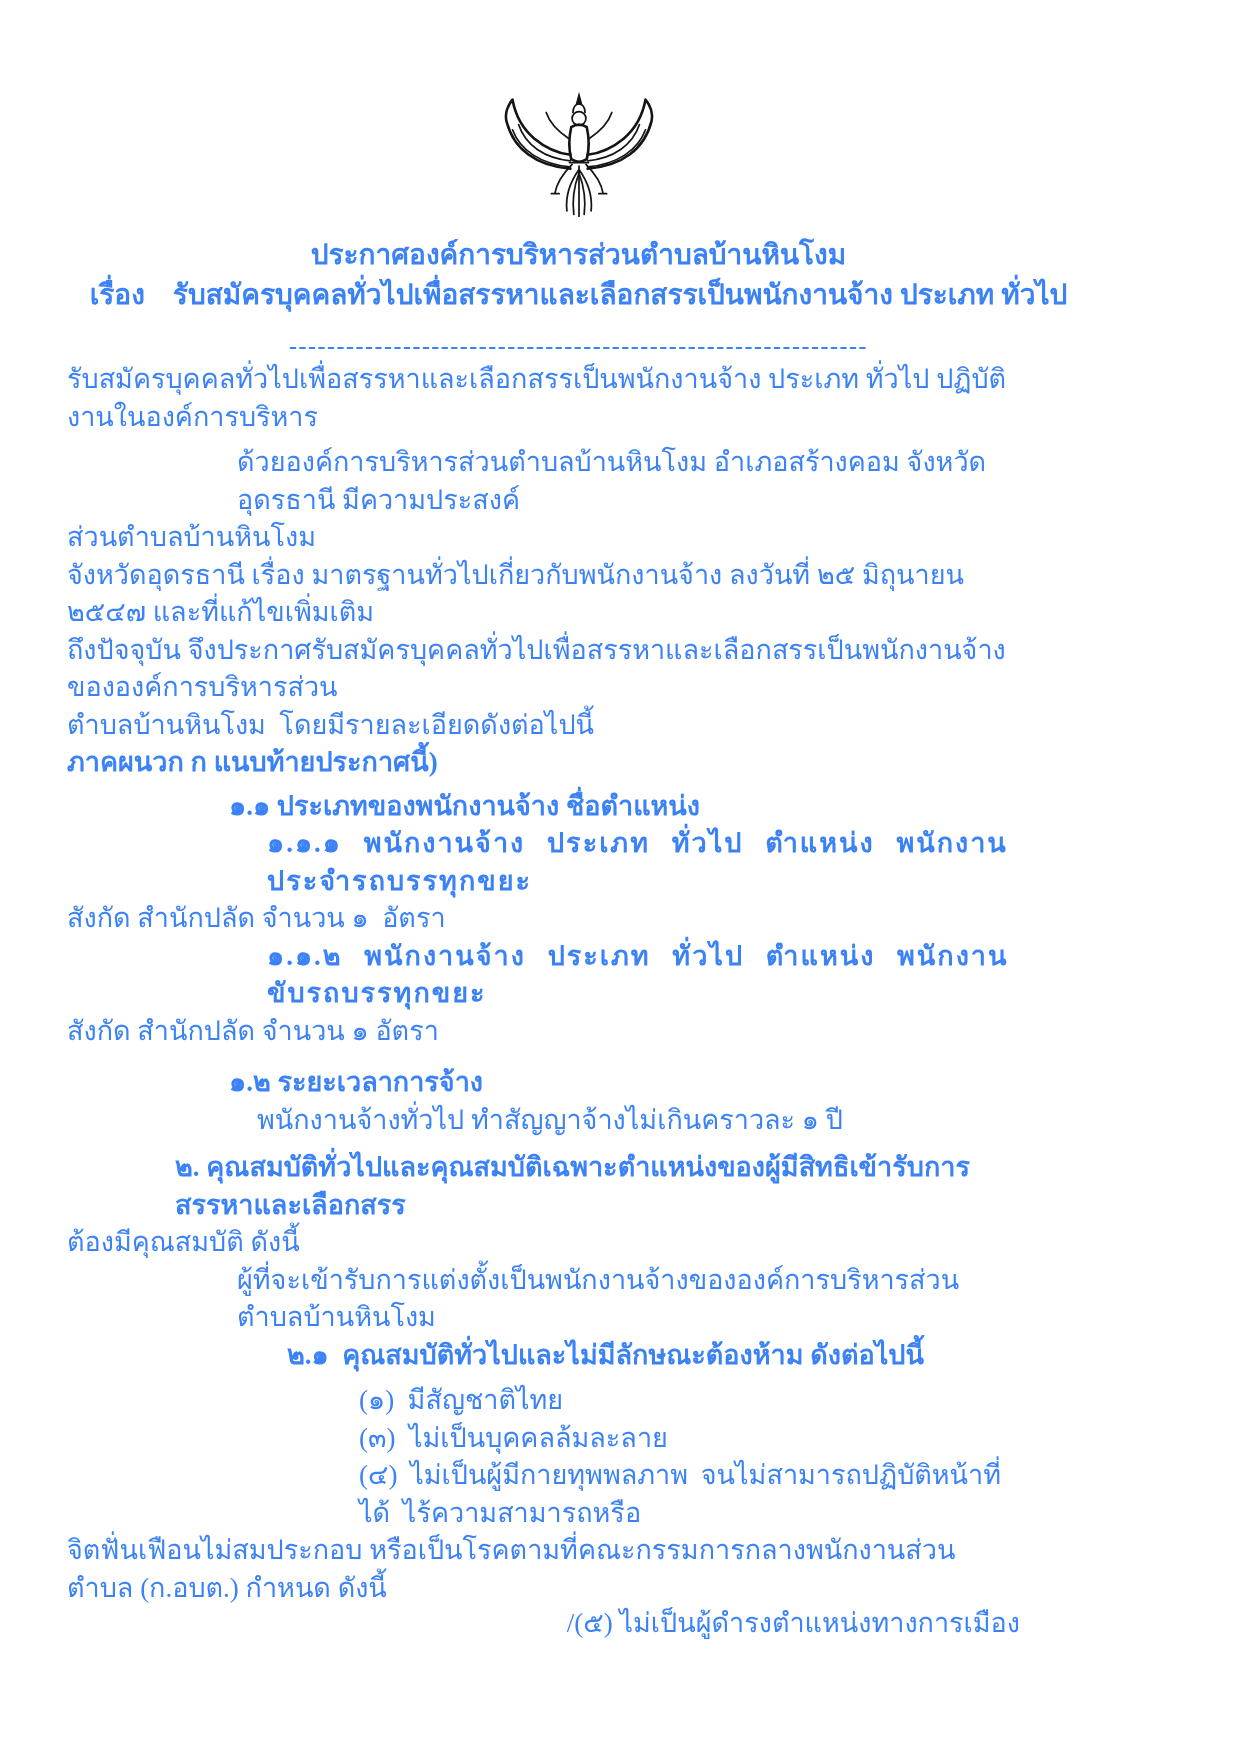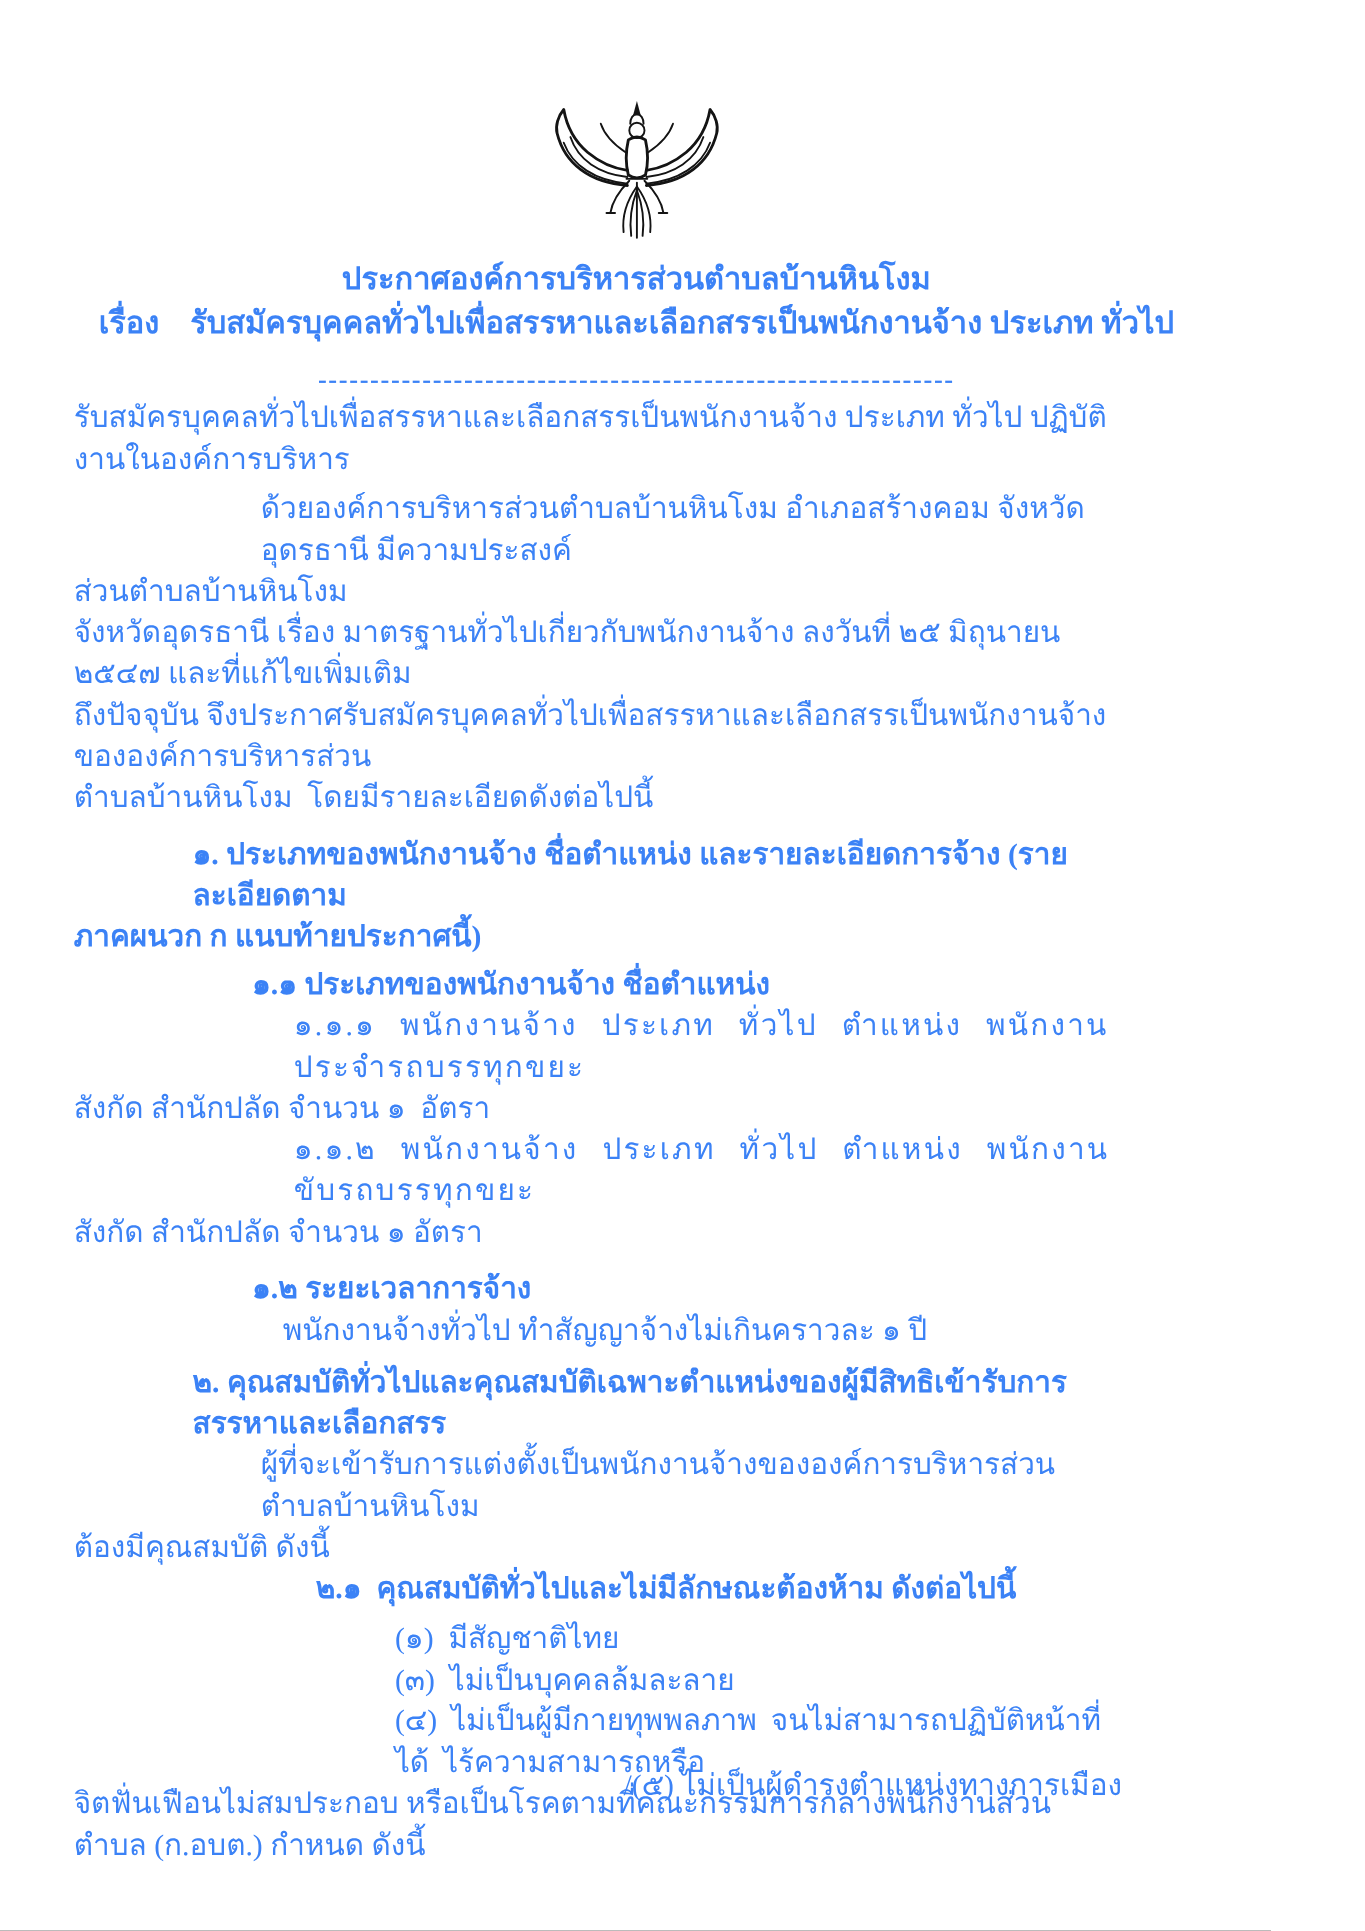--- a/index.html
+++ b/index.html
@@ -28,21 +28,21 @@
   
   .i108{padding-left:108px}
   .i155{padding-left:155px}
   .i162{padding-left:162px}
   .i170{padding-left:170px}
   .i190{padding-left:190px}
   .i200{padding-left:200px}
   .i220{padding-left:220px}
   .i292{padding-left:292px}
   
-  .sp{letter-spacing:2px; word-spacing:13px;}
+  .sp{letter-spacing:2px; word-spacing:13px;font-weight:bold;}
   .sp2{word-spacing:6px;}
   .mt10{margin-top:10px}
   .mt14{margin-top:14px}
   .mt6{margin-top:6px}
   .mt8{margin-top:8px}
   .footer-line{
     position:absolute;
     top:1605px;
     right:221px;
     white-space:pre-wrap;
@@ -94,33 +94,32 @@
   </div>
 
   <div class="t">รับสมัครบุคคลทั่วไปเพื่อสรรหาและเลือกสรรเป็นพนักงานจ้าง ประเภท ทั่วไป ปฏิบัติงานในองค์การบริหาร</div>
   <div class="t i170 mt8">ด้วยองค์การบริหารส่วนตำบลบ้านหินโงม อำเภอสร้างคอม จังหวัดอุดรธานี มีความประสงค์</div>
   <div class="t">ส่วนตำบลบ้านหินโงม</div>
 
   <div class="t">จังหวัดอุดรธานี เรื่อง มาตรฐานทั่วไปเกี่ยวกับพนักงานจ้าง ลงวันที่ ๒๕ มิถุนายน ๒๕๔๗ และที่แก้ไขเพิ่มเติม</div>
   <div class="t">ถึงปัจจุบัน จึงประกาศรับสมัครบุคคลทั่วไปเพื่อสรรหาและเลือกสรรเป็นพนักงานจ้างขององค์การบริหารส่วน</div>
   <div class="t">ตำบลบ้านหินโงม  โดยมีรายละเอียดดังต่อไปนี้</div>
 
-  <div class="t b i108 mt14">๑. ประเภทของพนักงานจ้าง ชื่อตำแหน่ง และรายละเอียดการจ้าง (รายละเอียดตาม</div>
   <div class="t b">ภาคผนวก ก แนบท้ายประกาศนี้)</div>
   <div class="t b i162 mt6">๑.๑ ประเภทของพนักงานจ้าง ชื่อตำแหน่ง</div>
   <div class="t i200 sp">๑.๑.๑ พนักงานจ้าง ประเภท ทั่วไป ตำแหน่ง พนักงานประจำรถบรรทุกขยะ</div>
   <div class="t">สังกัด สำนักปลัด จำนวน ๑  อัตรา</div>
   <div class="t i200 sp">๑.๑.๒ พนักงานจ้าง ประเภท ทั่วไป ตำแหน่ง พนักงานขับรถบรรทุกขยะ</div>
   <div class="t">สังกัด สำนักปลัด จำนวน ๑ อัตรา</div>
   <div class="t b i162 mt14">๑.๒ ระยะเวลาการจ้าง</div>
   <div class="t i190">พนักงานจ้างทั่วไป ทำสัญญาจ้างไม่เกินคราวละ ๑ ปี</div>
 
   <div class="t b i108 mt10">๒. คุณสมบัติทั่วไปและคุณสมบัติเฉพาะตำแหน่งของผู้มีสิทธิเข้ารับการสรรหาและเลือกสรร</div>
+  <div class="t">ต้องมีคุณสมบัติ ดังนี้</div>
   <div class="t i170">ผู้ที่จะเข้ารับการแต่งตั้งเป็นพนักงานจ้างขององค์การบริหารส่วนตำบลบ้านหินโงม</div>
-  <div class="t">ต้องมีคุณสมบัติ ดังนี้</div>
   <div class="t b i220">๒.๑  คุณสมบัติทั่วไปและไม่มีลักษณะต้องห้าม ดังต่อไปนี้</div>
   <div class="t i292 mt8">(๑)  มีสัญชาติไทย</div>
   <div class="t i292">(๓)  ไม่เป็นบุคคลล้มละลาย</div>
   <div class="t i292 sp2">(๔) ไม่เป็นผู้มีกายทุพพลภาพ จนไม่สามารถปฏิบัติหน้าที่ได้ ไร้ความสามารถหรือ</div>
   <div class="t">จิตฟั่นเฟือนไม่สมประกอบ หรือเป็นโรคตามที่คณะกรรมการกลางพนักงานส่วนตำบล (ก.อบต.) กำหนด ดังนี้</div>
 
   <div class="footer-line">/(๕) ไม่เป็นผู้ดำรงตำแหน่งทางการเมือง</div>
 
 </div>
 

